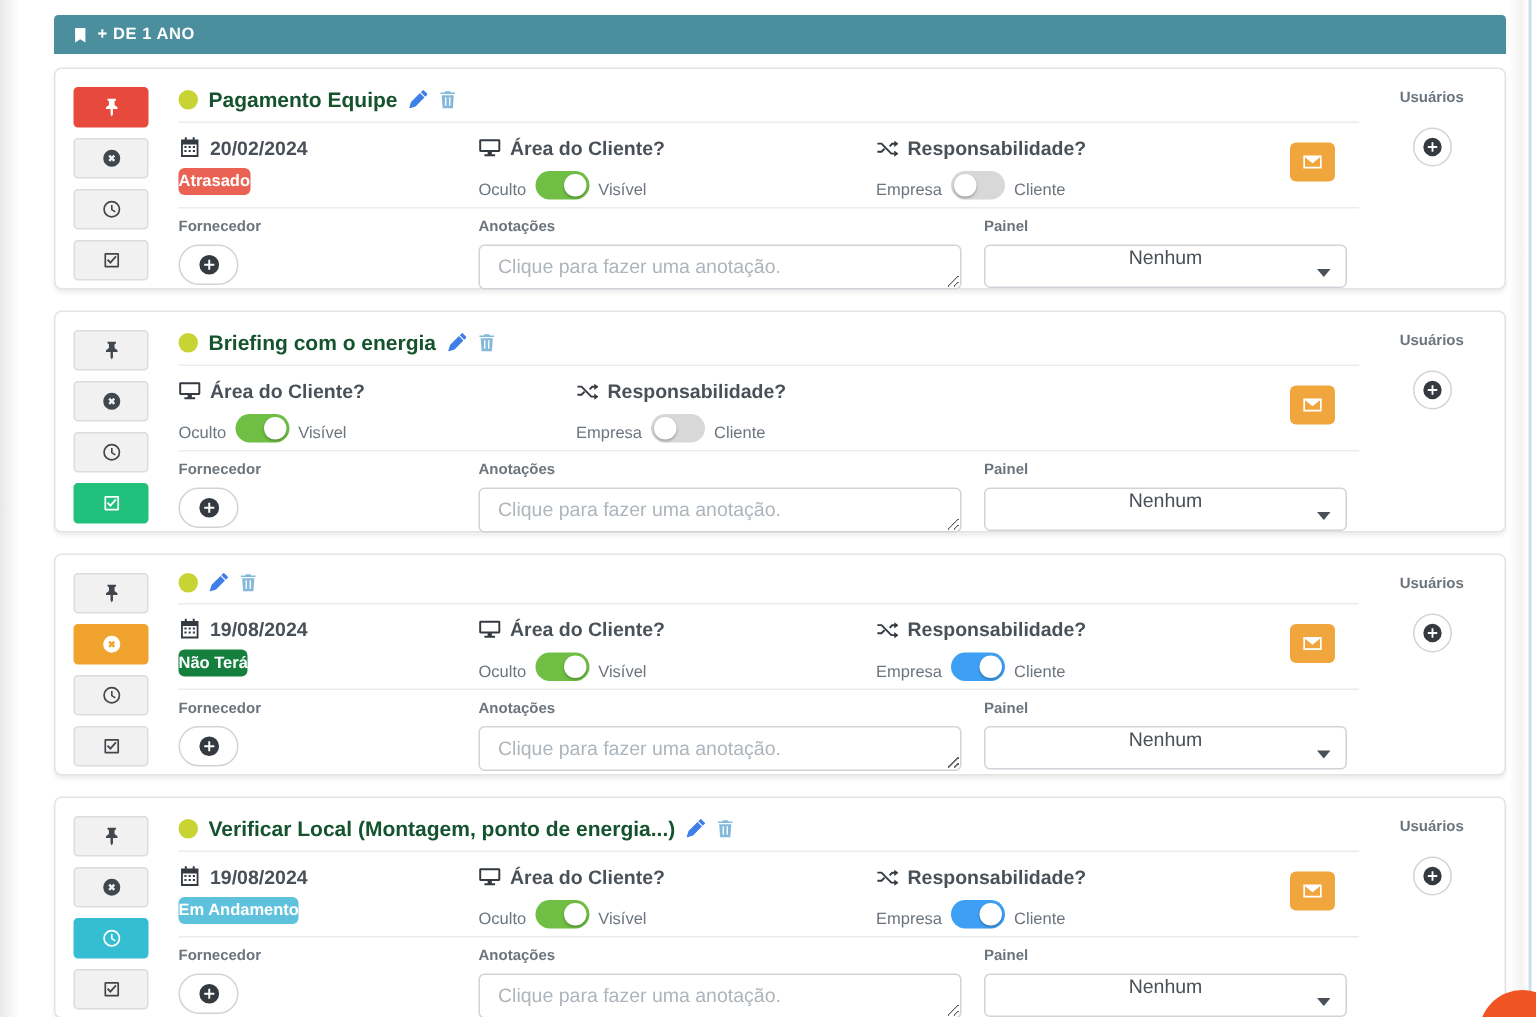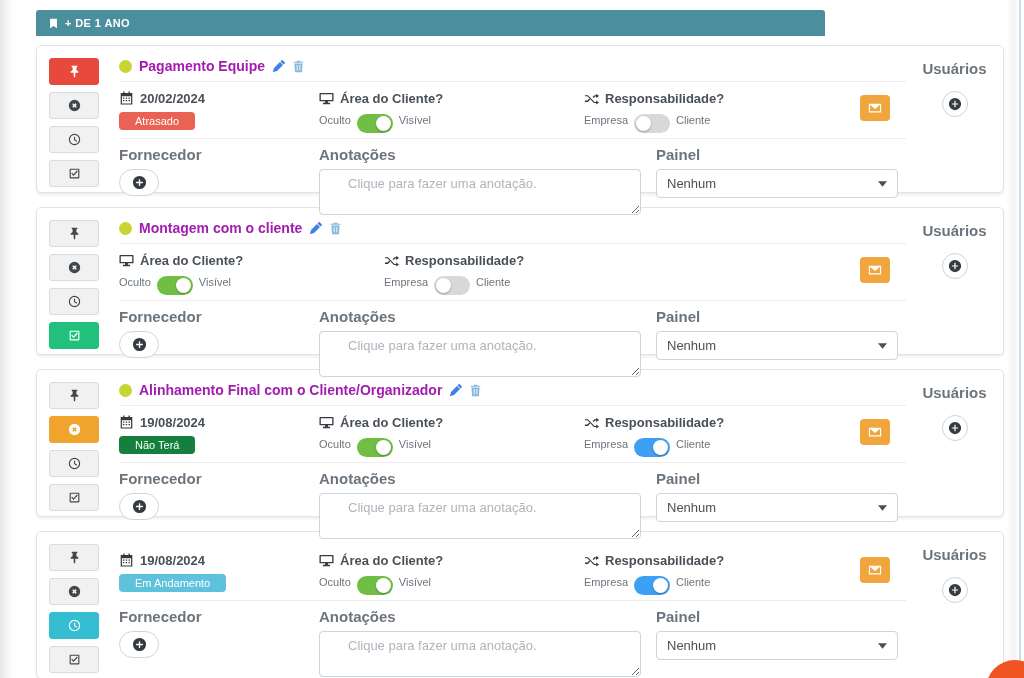--- a/index.html
+++ b/index.html
@@ -6,78 +6,78 @@
   html,body { width:1024px; height:678px; overflow:hidden; background:#fff;
     font-family:"Liberation Sans", sans-serif; position:relative; }
   svg { fill:currentColor; display:block; }
 
   .edge-left { position:absolute; left:0; top:0; bottom:0; width:13px;
     background:linear-gradient(90deg, rgba(0,0,0,.09), rgba(0,0,0,0)); pointer-events:none; }
   .edge-right { position:absolute; right:0; top:0; bottom:0; width:18px;
     background:linear-gradient(90deg, rgba(0,0,0,0), rgba(0,0,0,.05) 45%, rgba(0,0,0,0) 72%); }
   .edge-right::after { content:""; position:absolute; right:3px; top:0; bottom:0; width:2px; background:#cadfe9; }
 
-  .group-header { margin:10px 0 9px 36px; width:789px; height:26px; background:#4b8f9f;
+  .group-header { margin:10px 0 9px 36px; width:968px; height:26px; background:#4b8f9f;
     border-radius:3px 3px 0 0; display:flex; align-items:center; padding:0 12px; color:#fff; }
   .group-header .gh-label { font-size:11px; font-weight:700; letter-spacing:.4px; margin-left:6px; }
   .group-header svg { width:11px; height:11px; }
 
   .card { margin:0 0 14px 36px; width:968px; height:148px; background:#fff;
     border:1px solid #e3e3e3; border-radius:5px; box-shadow:0 2px 3px rgba(0,0,0,.07);
     display:flex; padding:12px 0 0 12px; }
 
   .actions { width:50px; display:flex; flex-direction:column; gap:7px; flex-shrink:0; }
   .action-btn { width:50px; height:27px; border:1px solid #dcdcdc; border-radius:3px;
     background:#f1f1f1; color:#41474d; display:flex; align-items:center; justify-content:center; cursor:pointer; }
   .action-btn svg { width:13px; height:13px; }
   .actions[data-active="pin"]    .btn-pin    { background:#e74a3c; border-color:#e74a3c; color:#fff; }
   .actions[data-active="cancel"] .btn-cancel { background:#f0a42d; border-color:#f0a42d; color:#fff; }
   .actions[data-active="clock"]  .btn-clock  { background:#35bdd1; border-color:#35bdd1; color:#fff; }
   .actions[data-active="check"]  .btn-check  { background:#21c17d; border-color:#21c17d; color:#fff; }
 
   .content { width:787px; margin-left:20px; flex-shrink:0; }
   .row-title { display:flex; align-items:center; gap:7px; padding-bottom:7px; border-bottom:1px solid #ececec; }
   .dot { width:13px; height:13px; border-radius:50%; background:#c8d433; flex-shrink:0; }
-  .title { font-size:14px; font-weight:700; color:#a21caf; }
+  .title { font-size:14px; font-weight:700; color:#14532d; }
   .edit-ic { color:#3e7fe8; cursor:pointer; } .edit-ic svg { width:13px; height:13px; }
   .del-ic { color:#85b9da; cursor:pointer; } .del-ic svg { width:13px; height:13px; }
 
   .row-mid { display:flex; align-items:flex-start; padding:9px 0 10px; border-bottom:1px solid #ececec; height:57px; }
   .col-date { width:200px; } .col-area { width:265px; } .col-resp { width:252px; }
   .icon-label { display:flex; align-items:center; gap:6px; font-size:13px; font-weight:700; color:#495057; }
   .icon-label svg { width:15px; height:15px; color:#343a40; }
-  .badge { display:inline-block; margin-top:6px; padding:3px 16px; border-radius:4px;
-    color:#fff; font-size:11px; font-weight:400; }
+  .badge { display:inline-block; margin-top:6px; padding:3px 0; border-radius:4px;
+    color:#fff; font-size:11px; font-weight:700; }
   .badge[data-variant="danger"]    { background:#ea6253; }
   .badge[data-variant="success"]   { background:#45b657; }
   .badge[data-variant="secondary"] { background:#15803d; }
   .badge[data-variant="info"]      { background:#5ec2dd; }
-  .toggle-row { display:flex; align-items:flex-start; gap:6px; margin-top:8px; font-size:11px; color:#6c757d; }
+  .toggle-row { display:flex; align-items:flex-end; gap:6px; margin-top:8px; font-size:11px; color:#6c757d; }
   .toggle { width:36px; height:19px; border-radius:10px; background:#d8d8d8; position:relative; cursor:pointer; flex-shrink:0; }
   .toggle::after { content:""; position:absolute; top:2px; left:2px; width:15px; height:15px;
     border-radius:50%; background:#fff; box-shadow:0 1px 2px rgba(0,0,0,.3); }
   .toggle[data-state="on"]::after { left:auto; right:2px; }
   .toggle-area[data-state="on"] { background:#70bf44; }
   .toggle-resp[data-state="on"] { background:#3da0f5; }
   .mail-btn { margin-left:auto; margin-right:16px; margin-top:4px; width:30px; height:26px;
     border:none; border-radius:4px; background:#f0a63c; color:#fff;
     display:flex; align-items:center; justify-content:center; cursor:pointer; }
   .mail-btn svg { width:14px; height:14px; }
 
   .row-bottom { display:flex; align-items:flex-start; padding-top:7px; }
   .col-forn { width:200px; } .col-notes { width:337px; } .col-panel { width:242px; }
-  .small-label { font-size:15px; font-weight:700; color:#6c757d; margin-bottom:6px; }
+  .small-label { font-size:10px; font-weight:700; color:#6c757d; margin-bottom:6px; }
   .pill-plus { width:40px; height:27px; border:1px solid #cfd4d9; border-radius:14px; background:#fff;
     color:#343a40; display:flex; align-items:center; justify-content:center; cursor:pointer; }
   .pill-plus svg { width:15px; height:15px; }
-  .notes-input { width:322px; height:46px; border:1px solid #cfd4d9; border-radius:4px;
-    font-family:"Liberation Sans", sans-serif; font-size:13px; color:#0f766e; padding:6px 28px; }
+  .notes-input { width:322px; height:30px; border:1px solid #cfd4d9; border-radius:4px;
+    font-family:"Liberation Sans", sans-serif; font-size:13px; color:#0f766e; padding:6px 12px; }
   .notes-input::placeholder { color:#aeb5bb; }
   .select-box { width:242px; height:29px; border:1px solid #cfd4d9; border-radius:4px; background:#fff;
-    display:flex; align-items:center; padding:0 10px; font-size:13px; color:#495057; cursor:pointer; }
+    display:flex; align-items:center; padding:0 10px; font-size:13px; color:#495057; cursor:pointer;flex-direction:column; }
   .select-box .caret { margin-left:auto; color:#495057; } .select-box .caret svg { width:9px; height:6px; }
 
   .users { flex:1; text-align:center; padding-top:2px; }
   .circle-plus { width:26px; height:26px; border:1px solid #cfd4d9; border-radius:50%; background:#fff;
     color:#343a40; display:inline-flex; align-items:center; justify-content:center; margin-top:8px; cursor:pointer; }
   .circle-plus svg { width:14px; height:14px; }
 
   .fab { position:absolute; left:986px; top:660px; width:58px; height:58px; border-radius:50%;
     background:#f05423; border:none; cursor:pointer; }
 </style>
@@ -309,21 +309,21 @@
         <span>
           <svg>
             <use href="#i-checksq"></use>
           </svg>
         </span>
       </button>
   </div>
   <div class="content">
     <div class="row-title">
       <span class="dot"></span>
-      <span class="title">Montagem com o cliente</span>
+      <span class="title">Briefing com o energia</span>
       <span class="edit-ic">
           <svg>
             <use href="#i-pencil"></use>
           </svg>
         </span>
       <span class="del-ic">
           <svg>
             <use href="#i-trash"></use>
           </svg>
         </span>
@@ -434,21 +434,20 @@
         <span>
           <svg>
             <use href="#i-checksq"></use>
           </svg>
         </span>
       </button>
   </div>
   <div class="content">
     <div class="row-title">
       <span class="dot"></span>
-      <span class="title">Alinhamento Final com o Cliente/Organizador</span>
       <span class="edit-ic">
           <svg>
             <use href="#i-pencil"></use>
           </svg>
         </span>
       <span class="del-ic">
           <svg>
             <use href="#i-trash"></use>
           </svg>
         </span>
@@ -568,20 +567,34 @@
       </button>
     <button class="action-btn btn-check">
         <span>
           <svg>
             <use href="#i-checksq"></use>
           </svg>
         </span>
       </button>
   </div>
   <div class="content">
+    <div class="row-title">
+      <span class="dot"></span>
+      <span class="title">Verificar Local (Montagem, ponto de energia...)</span>
+      <span class="edit-ic">
+          <svg>
+            <use href="#i-pencil"></use>
+          </svg>
+        </span>
+      <span class="del-ic">
+          <svg>
+            <use href="#i-trash"></use>
+          </svg>
+        </span>
+    </div>
     <div class="row-mid">
       <div class="col-date">
         <div class="icon-label">
             <span>
               <svg>
                 <use href="#i-cal"></use>
               </svg>
             </span>
             <span>19/08/2024</span>
           </div>

